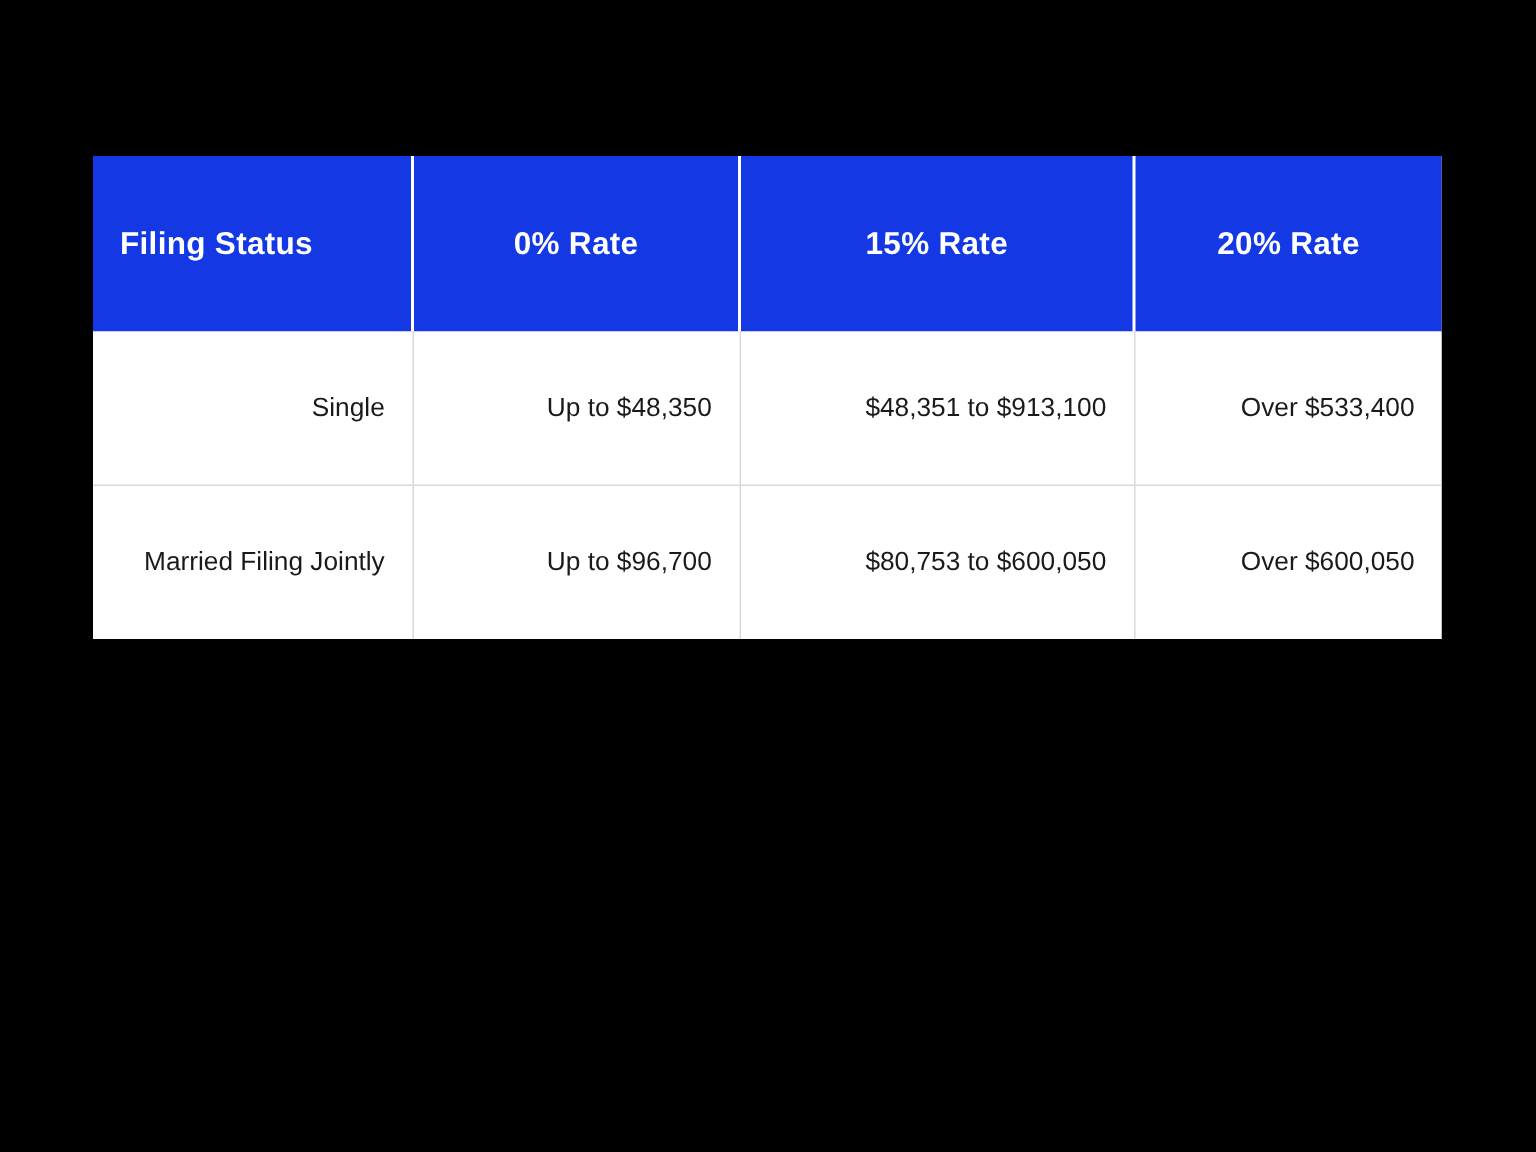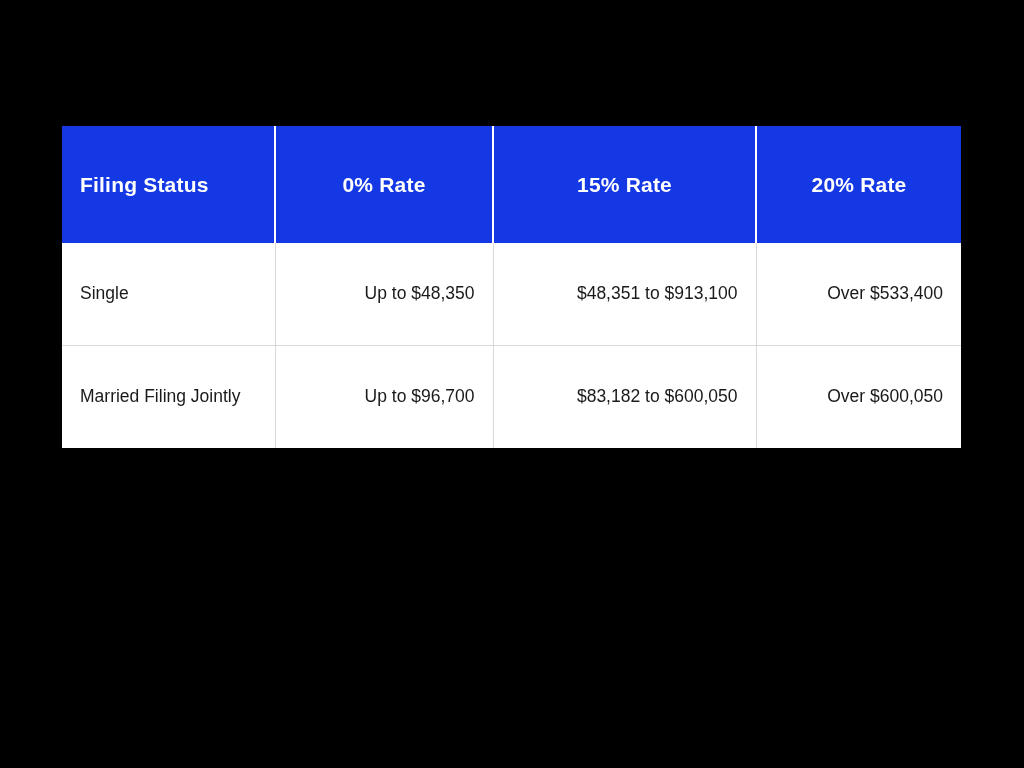--- a/index.html
+++ b/index.html
@@ -15,21 +15,21 @@
   }
   .stage {
     position: relative;
     width: 1024px;
     height: 768px;
     background: #000000;
   }
   .table-wrap {
     position: absolute;
     left: 62px;
-    top: 126px;
+    top: 104px;
     width: 856px;
   }
   table.rates {
     border-collapse: collapse;
     table-layout: fixed;
     width: 899px;
     background: #ffffff;
   }
   table.rates col.c0 { width: 213px; }
   table.rates col.c1 { width: 218px; }
@@ -58,21 +58,21 @@
     font-weight: 400;
     height: 102px;
     padding: 0 18px;
     border-bottom: 1px solid #d9d9d9;
     border-right: 1px solid #d9d9d9;
     vertical-align: middle;
     line-height: 1.55;
   }
   tbody td:last-child { border-right: none; }
   tbody tr:last-child td { border-bottom: none; }
-  tbody td.left { text-align: left; }
+  tbody td.left { text-align: right; }
   tbody td.center { text-align: right; }
 </style>
 </head>
 <body>
 
 <div class="stage">
   <div class="table-wrap">
     <table class="rates">
       <colgroup>
         <col class="c0">
@@ -91,19 +91,19 @@
       <tbody>
         <tr>
           <td class="left">Single</td>
           <td class="center">Up to $48,350</td>
           <td class="center">$48,351 to $913,100</td>
           <td class="center">Over $533,400</td>
         </tr>
         <tr>
           <td class="left">Married Filing Jointly</td>
           <td class="center">Up to $96,700</td>
-          <td class="center">$83,182 to $600,050</td>
+          <td class="center">$80,753 to $600,050</td>
           <td class="center">Over $600,050</td>
         </tr>
       </tbody>
     </table>
   </div>
 </div>
 
 </body></html>

